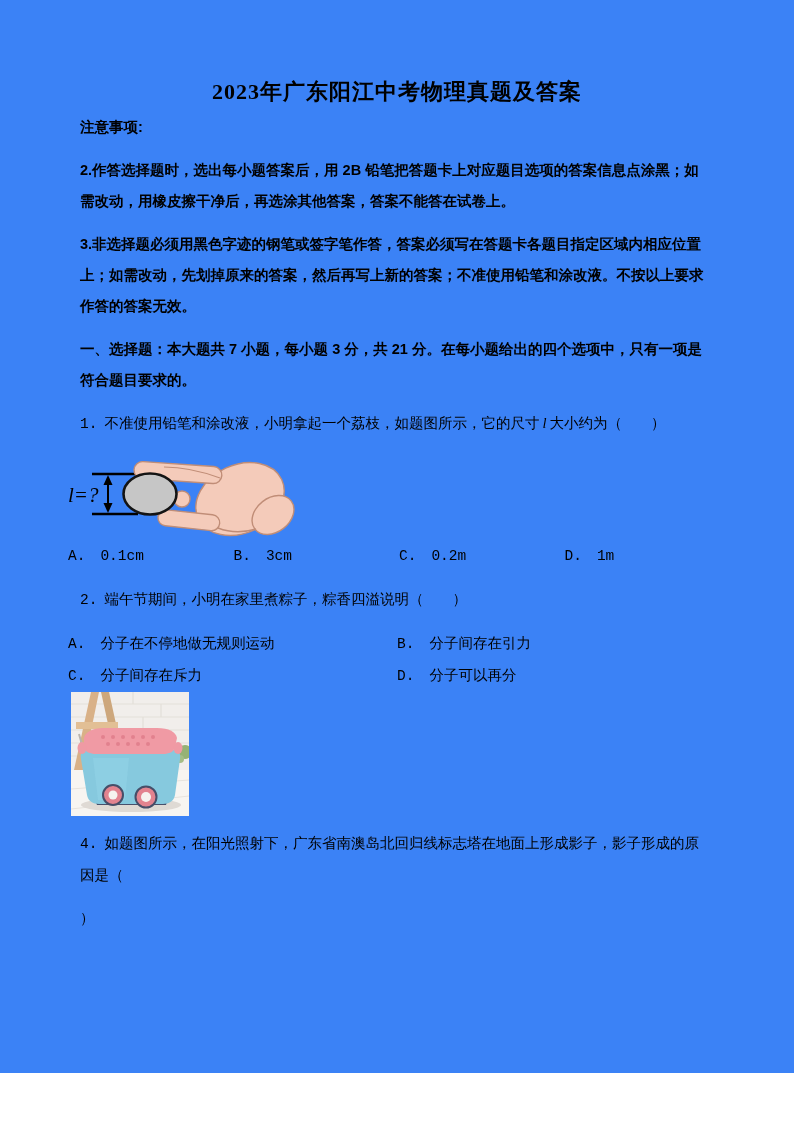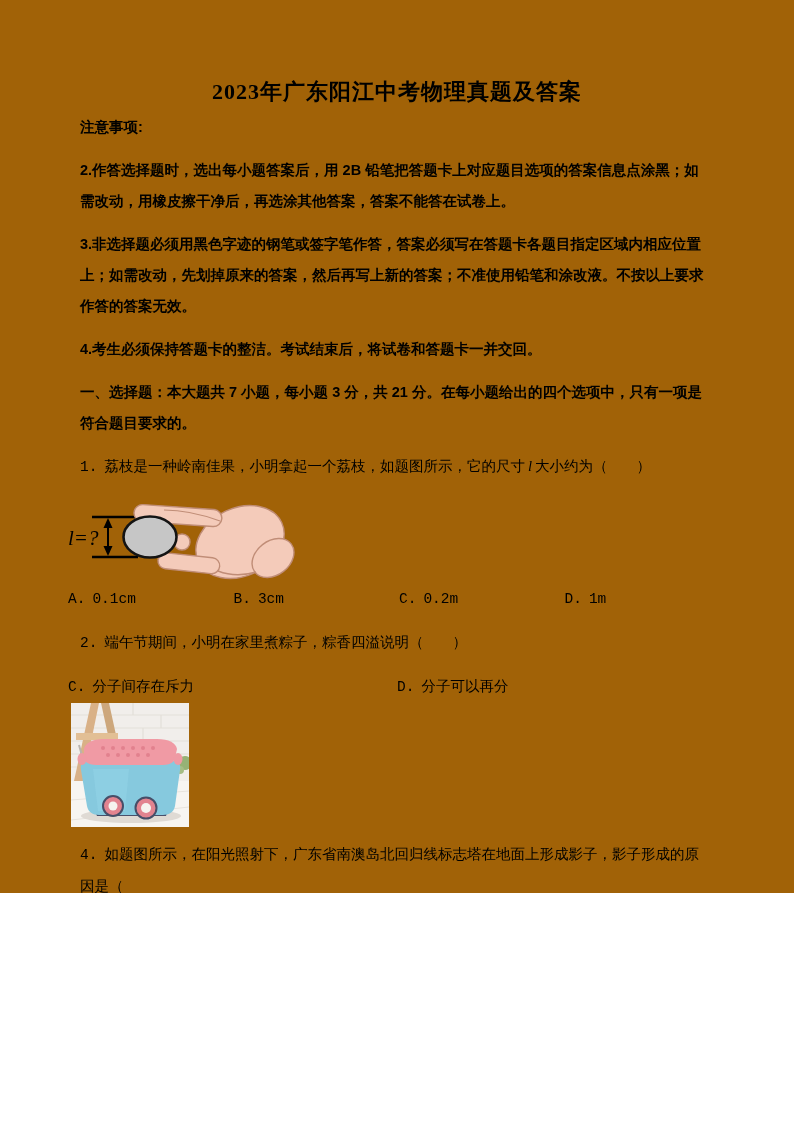--- a/index.html
+++ b/index.html
@@ -1,56 +1,55 @@
 <!DOCTYPE html>
 <html><head>
 <meta charset="utf-8">
 <style>
   html,body{margin:0;padding:0;background:#fff;}
-  .page{position:relative;width:794px;height:893px;background:#a16207;color:#000;overflow:hidden;
+  .page{position:relative;width:794px;height:1073px;background:#3b82f6;color:#000;overflow:hidden;
         font-family:"Liberation Sans","DejaVu Sans",sans-serif;}
   .title{position:absolute;top:62px;left:0;width:100%;text-align:center;
          font-family:"Liberation Serif","DejaVu Serif",serif;font-weight:700;
          font-size:22px;letter-spacing:1px;}
   .content{position:absolute;left:68px;top:100px;width:654px;font-size:14.5px;line-height:31px;}
   .content p{margin:12px;padding:0;}
   .bold{font-weight:700;}
   .qnum{font-family:"Liberation Mono","DejaVu Sans Mono",monospace;margin-right:7px;}
   .qvar{font-family:"Liberation Serif","DejaVu Serif",serif;font-style:italic;padding:0 3px;}
   .opts{display:flex;}
   .opts .opt{display:block;}
   .opts.c4 .opt{width:165.5px;}
   .opts.c4 .opt:last-child{width:auto;}
   .opts.c2 .opt{width:329px;}
   .opts.c2 .opt:last-child{width:auto;}
   .key{font-family:"Liberation Mono","DejaVu Sans Mono",monospace;}
-  .val{margin-left:7px;}
+  .val{margin-left:15px;}
   .mono .val{font-family:"Liberation Mono","DejaVu Sans Mono",monospace;}
   .fig{display:block;}
   .fig1{height:88px;margin:0;}
   .fig2{height:124px;margin-left:3px;}
   .dimlabel{font-family:"Liberation Serif","DejaVu Serif",serif;font-style:italic;font-size:21px;}
 </style>
 </head>
 <body>
 
 <div class="page">
 
   <h1 class="title">2023年广东阳江中考物理真题及答案</h1>
 
   <div class="content">
 
     <p class="bold">注意事项:</p>
     <p class="bold">2.作答选择题时，选出每小题答案后，用 2B 铅笔把答题卡上对应题目选项的答案信息点涂黑；如需改动，用橡皮擦干净后，再选涂其他答案，答案不能答在试卷上。</p>
     <p class="bold">3.非选择题必须用黑色字迹的钢笔或签字笔作答，答案必须写在答题卡各题目指定区域内相应位置上；如需改动，先划掉原来的答案，然后再写上新的答案；不准使用铅笔和涂改液。不按以上要求作答的答案无效。</p>
-    <p class="bold">4.考生必须保持答题卡的整洁。考试结束后，将试卷和答题卡一并交回。</p>
 
     <p class="bold">一、选择题：本大题共 7 小题，每小题 3 分，共 21 分。在每小题给出的四个选项中，只有一项是符合题目要求的。</p>
 
-    <p><span class="qnum">1.</span><span>荔枝是一种岭南佳果，小明拿起一个荔枝，如题图所示，它的尺寸</span><span class="qvar">l</span><span>大小约为（　　）</span></p>
+    <p><span class="qnum">1.</span><span>不准使用铅笔和涂改液，小明拿起一个荔枝，如题图所示，它的尺寸</span><span class="qvar">l</span><span>大小约为（　　）</span></p>
 
     <svg class="fig fig1" width="250" height="88" viewBox="0 0 250 88" xmlns="http://www.w3.org/2000/svg">
       <g stroke="#000">
         <line x1="24" y1="22" x2="70" y2="22" stroke-width="2.5"></line>
         <line x1="24" y1="62" x2="70" y2="62" stroke-width="2.5"></line>
         <line x1="40" y1="27" x2="40" y2="57" stroke-width="2"></line>
         <polygon points="40,23 35.5,33 44.5,33" fill="#000" stroke="none"></polygon>
         <polygon points="40,61 35.5,51 44.5,51" fill="#000" stroke="none"></polygon>
       </g>
       <text class="dimlabel" x="0" y="50" fill="#000">l=?</text>
@@ -67,20 +66,24 @@
     </svg>
 
     <div class="opts c4 mono">
       <span class="opt"><span class="key">A.</span><span class="val">0.1cm</span></span>
       <span class="opt"><span class="key">B.</span><span class="val">3cm</span></span>
       <span class="opt"><span class="key">C.</span><span class="val">0.2m</span></span>
       <span class="opt"><span class="key">D.</span><span class="val">1m</span></span>
     </div>
 
     <p><span class="qnum">2.</span><span>端午节期间，小明在家里煮粽子，粽香四溢说明（　　）</span></p>
+    <div class="opts c2">
+      <span class="opt"><span class="key">A.</span><span class="val">分子在不停地做无规则运动</span></span>
+      <span class="opt"><span class="key">B.</span><span class="val">分子间存在引力</span></span>
+    </div>
     <div class="opts c2">
       <span class="opt"><span class="key">C.</span><span class="val">分子间存在斥力</span></span>
       <span class="opt"><span class="key">D.</span><span class="val">分子可以再分</span></span>
     </div>
 
 
     <svg class="fig fig2" width="118" height="124" viewBox="0 0 118 124" xmlns="http://www.w3.org/2000/svg">
       <rect x="0" y="0" width="118" height="78" fill="#f1eeeb"></rect>
       <g stroke="#e3dfd9" stroke-width="1.2" fill="none">
         <line x1="0" y1="12" x2="118" y2="12"></line>

